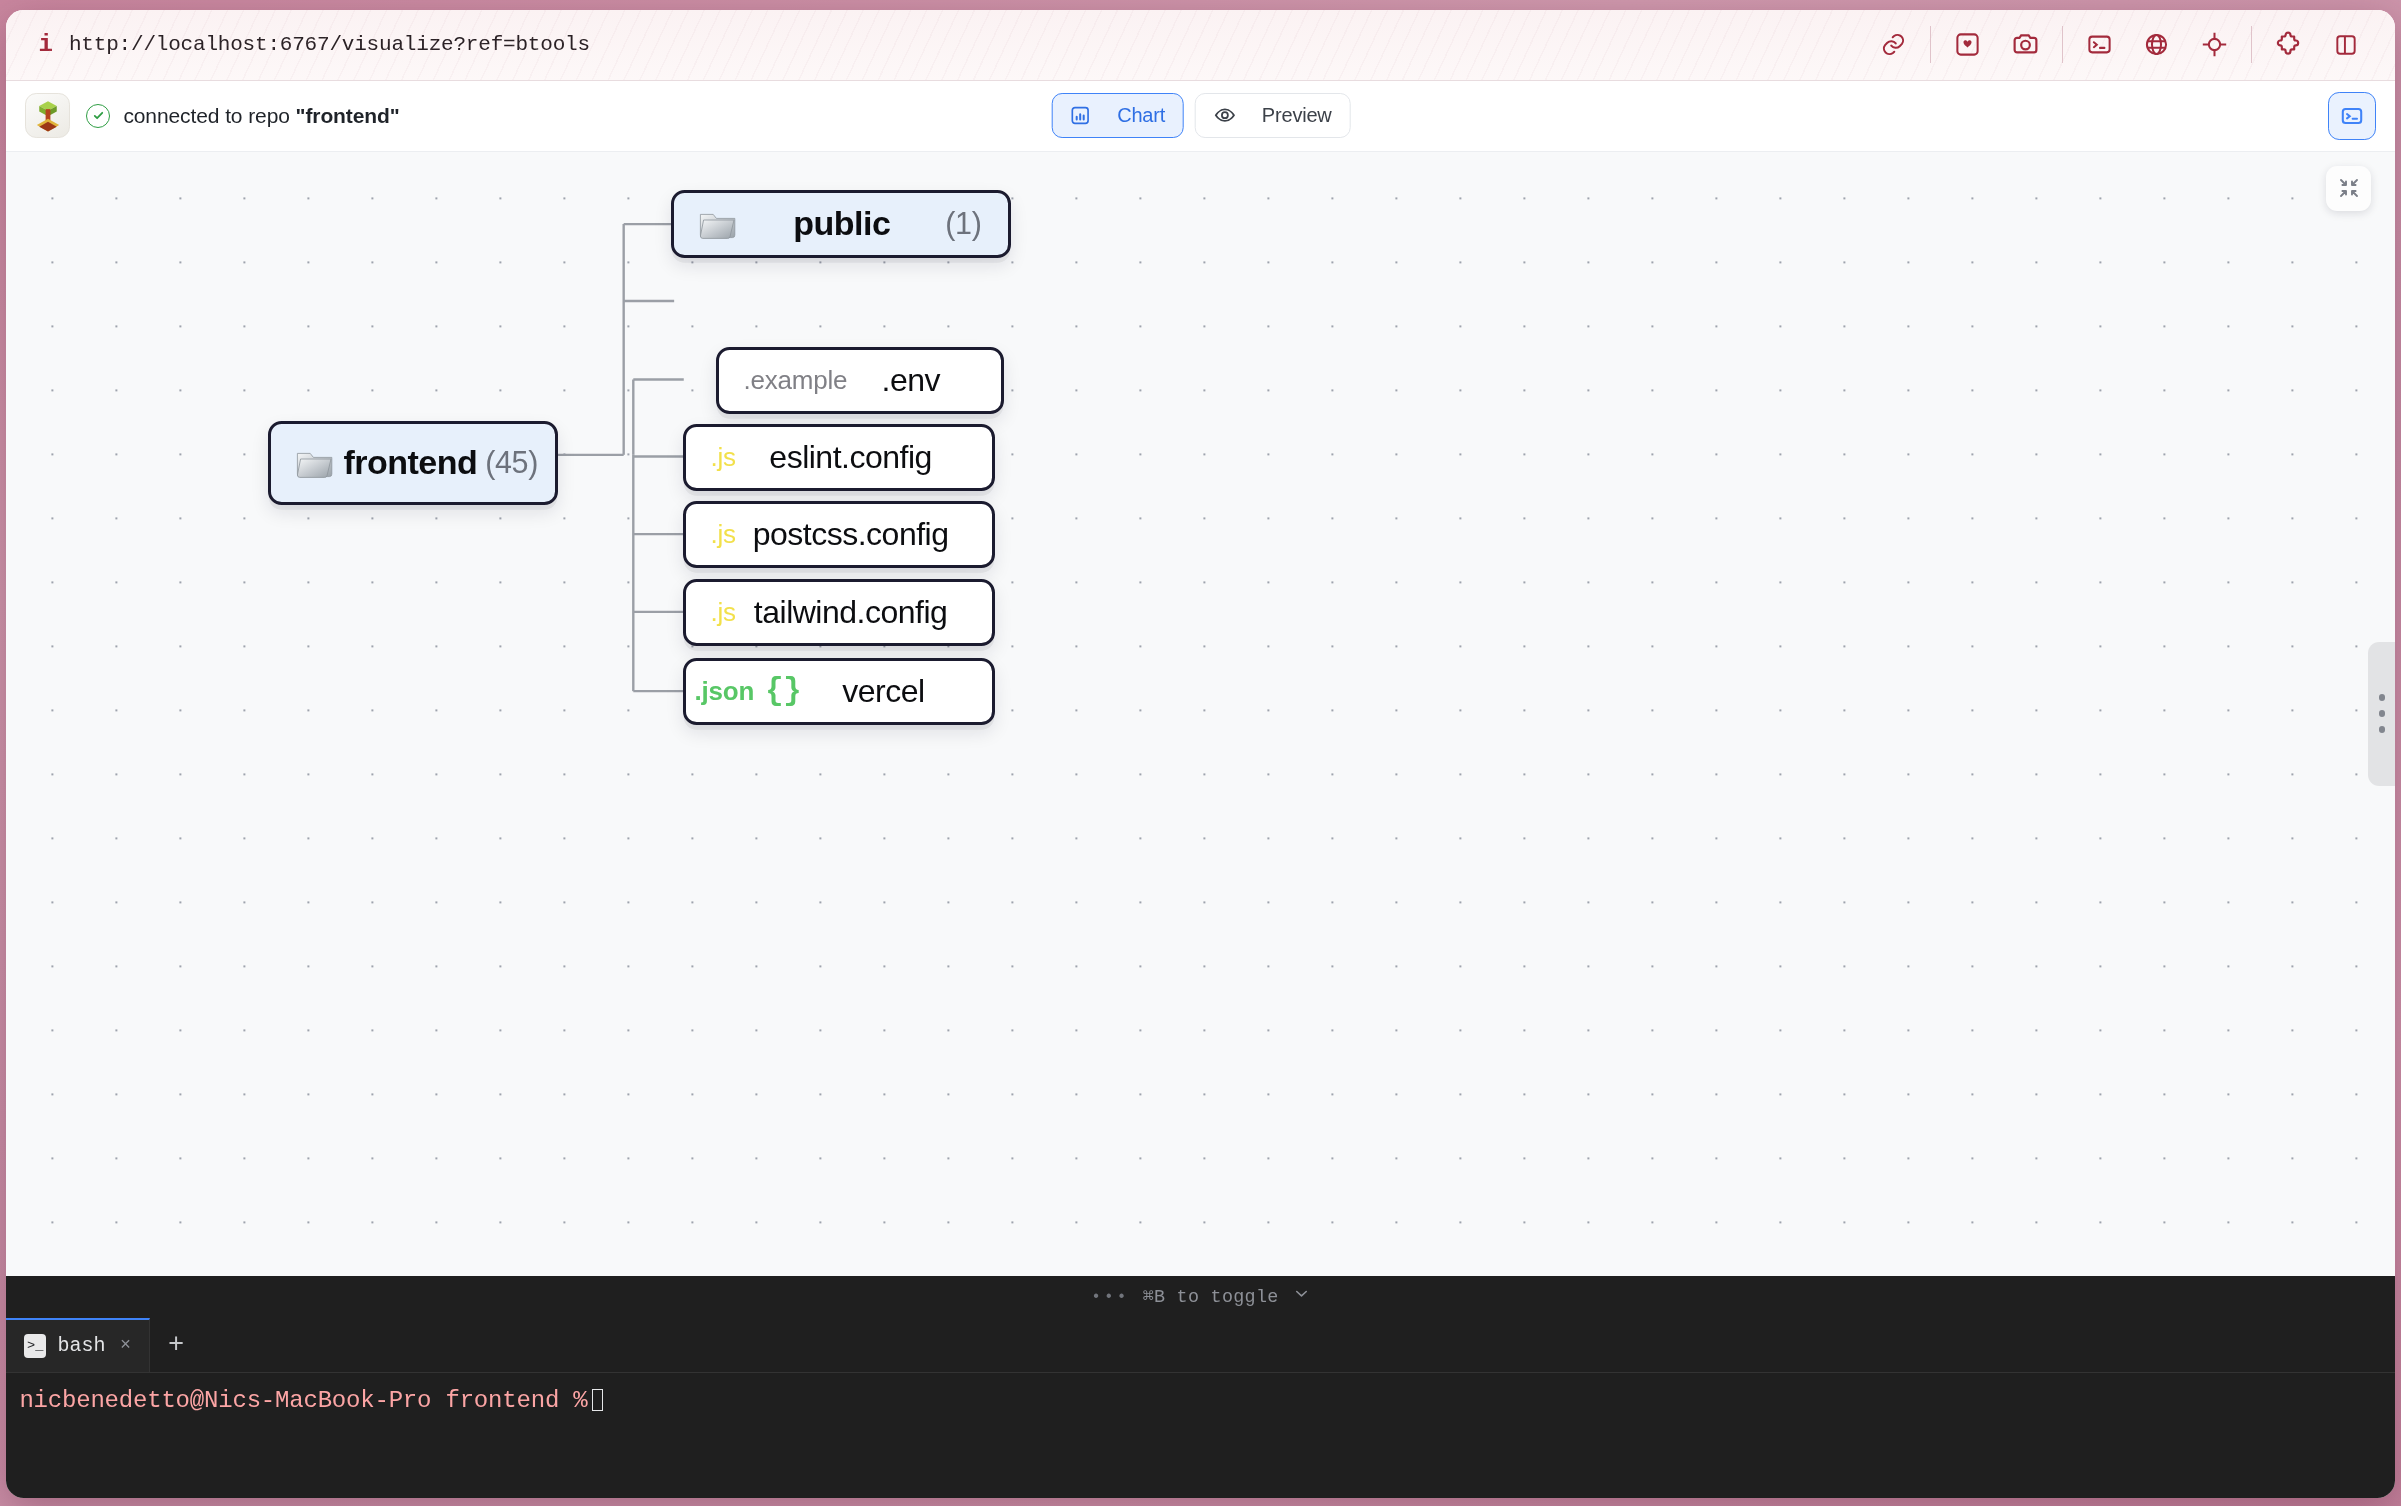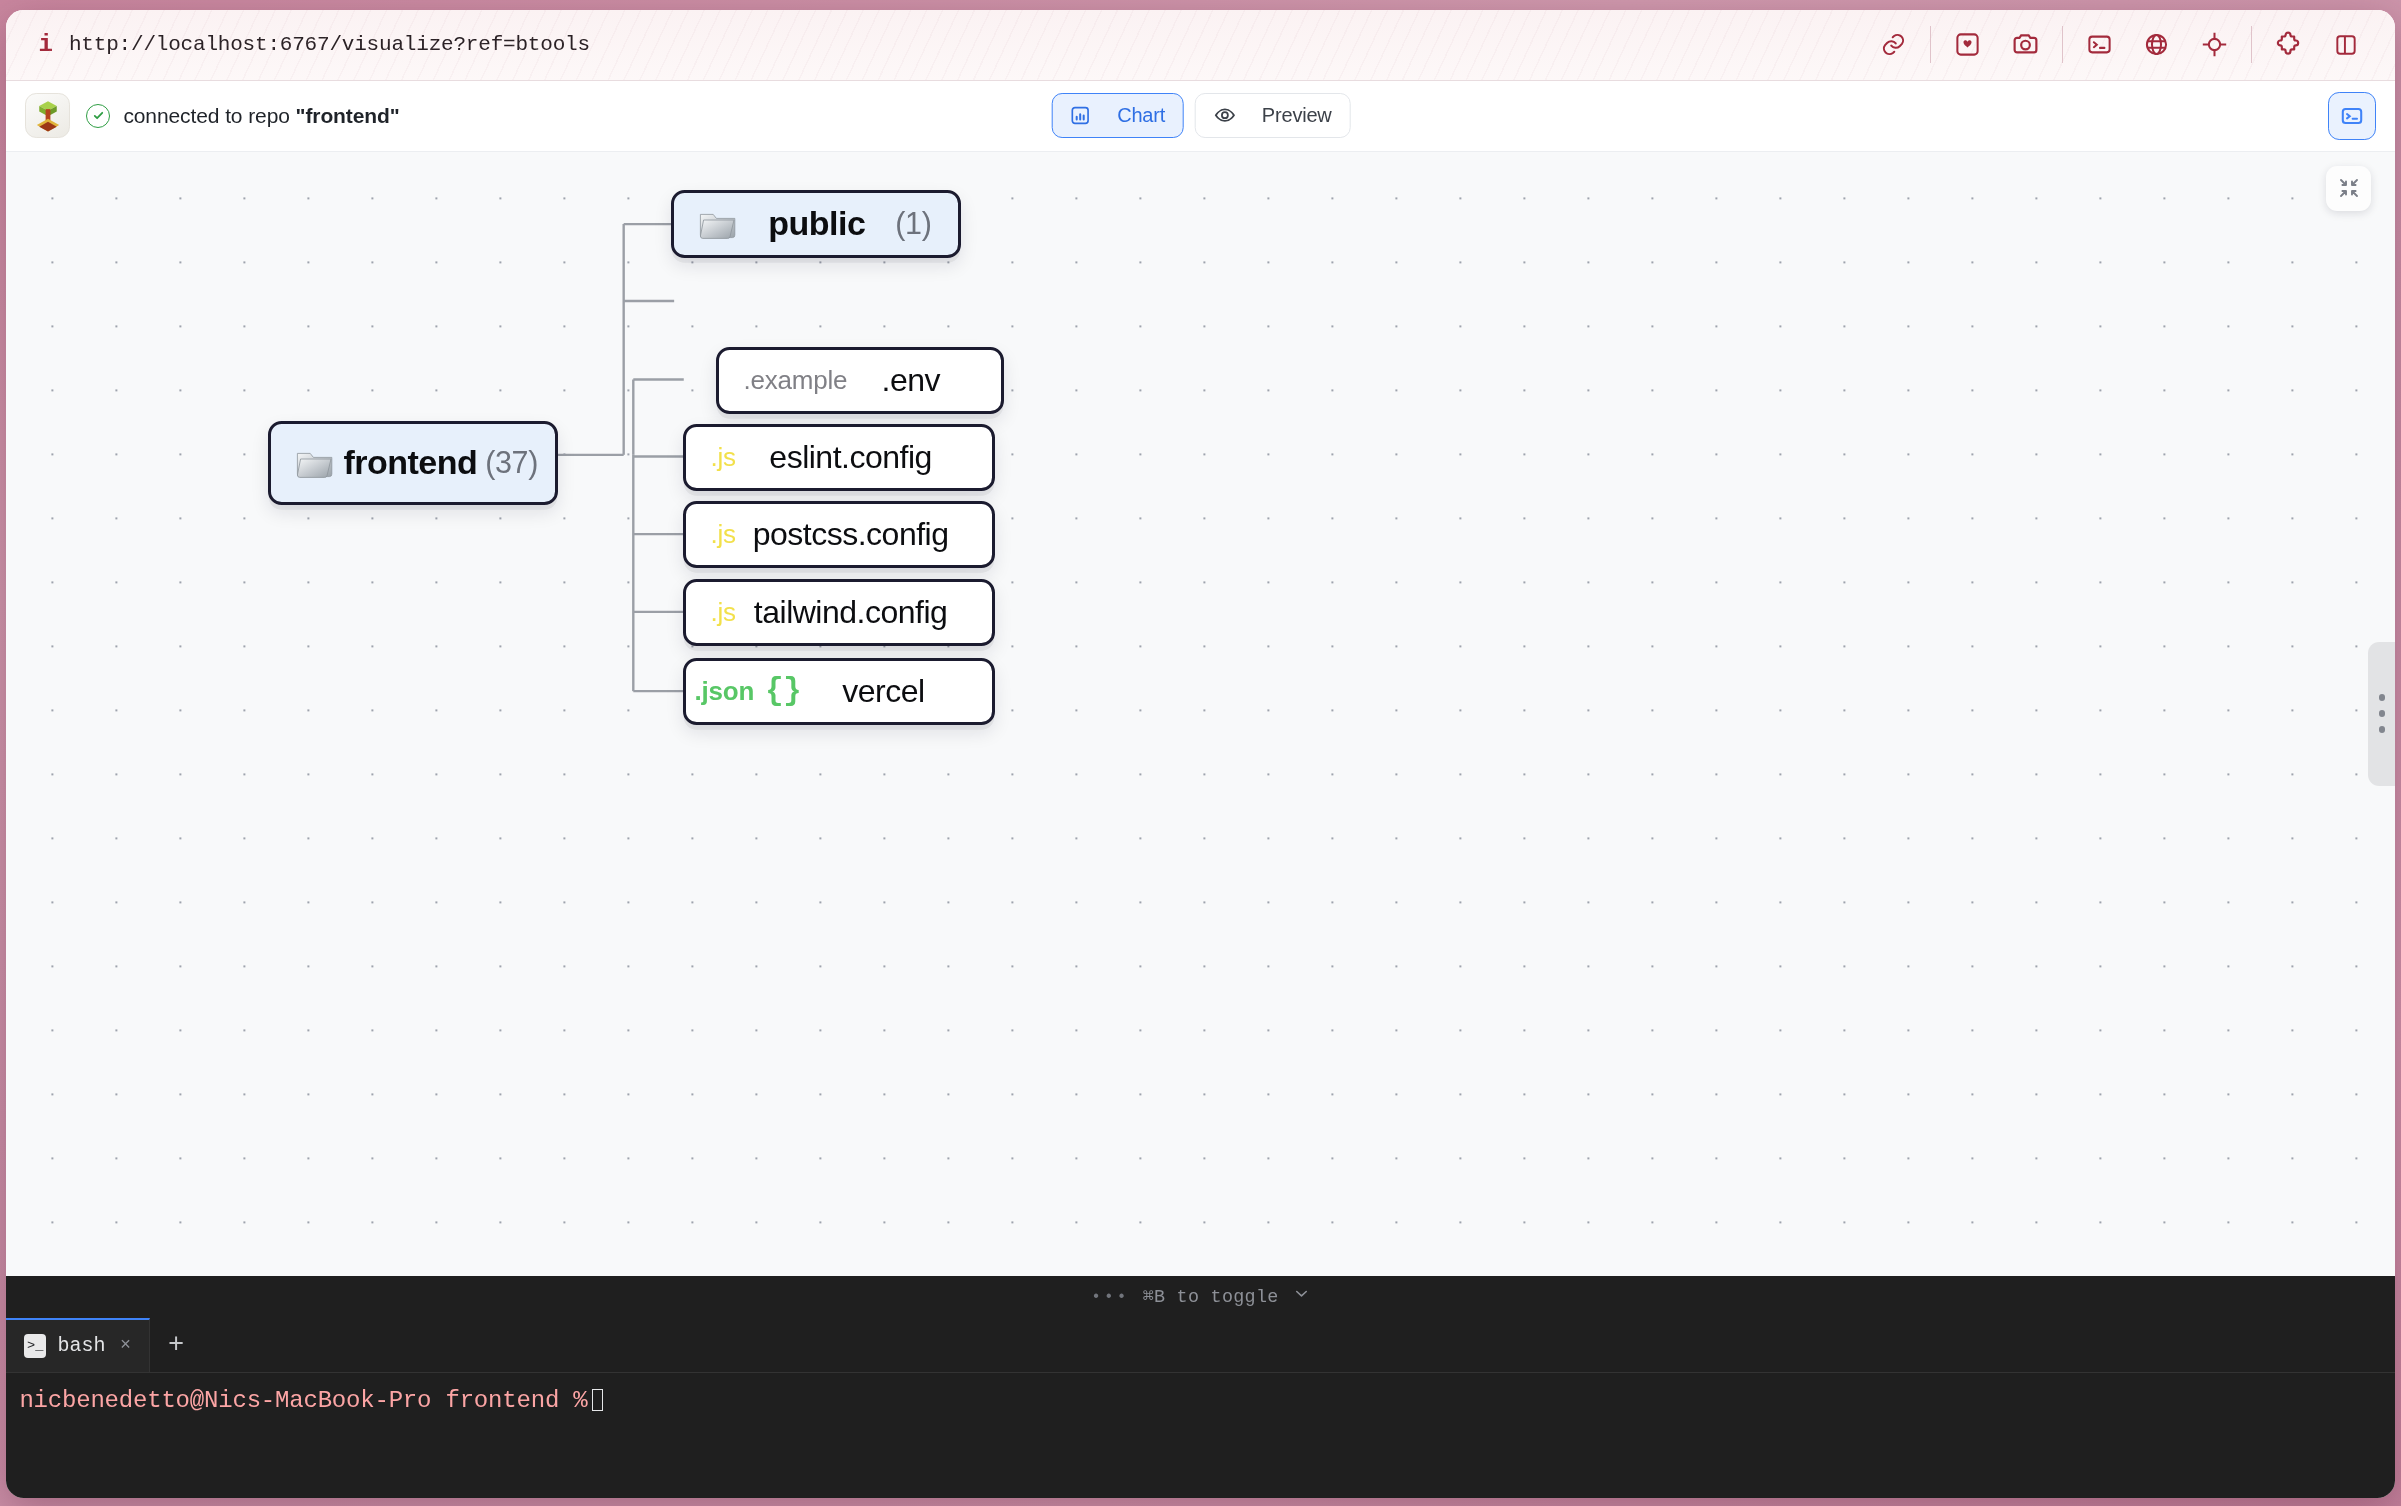--- a/index.html
+++ b/index.html
@@ -475,24 +475,24 @@
             <stop offset="0%" stop-color="#f4f6f7"></stop>
                 <stop offset="50%" stop-color="#c7ccd1"></stop>
                 <stop offset="100%" stop-color="#9aa2a9"></stop>
           </linearGradient>
             </defs>
           <path d="M3 9 h16 l4 5 h23 v21 a3 3 0 0 1 -3 3 H6 a3 3 0 0 1 -3 -3z" fill="url(#fg1)" stroke="#8e959c" stroke-width="1"></path>
           <path d="M7 16 h38 l-5 21 a3 3 0 0 1 -3 2 H6 a3 3 0 0 1 -3 -3z" fill="url(#fg1)" stroke="#8e959c" stroke-width="1"></path>
         </svg>
       </span>
       <span class="node-label big">frontend</span>
-      <span class="node-count">(37)</span>
-    </div>
-
-    <div class="node folder" style="left:665px; top:38px; width:290px; height:68px;">
+      <span class="node-count">(45)</span>
+    </div>
+
+    <div class="node folder" style="left:665px; top:38px; width:340px; height:68px;">
       <span class="folder-glyph">
         <svg width="40" height="34" viewBox="0 0 50 42">
           <path d="M3 9 h16 l4 5 h23 v21 a3 3 0 0 1 -3 3 H6 a3 3 0 0 1 -3 -3z" fill="url(#fg1)" stroke="#8e959c" stroke-width="1"></path>
           <path d="M7 16 h38 l-5 21 a3 3 0 0 1 -3 2 H6 a3 3 0 0 1 -3 -3z" fill="url(#fg1)" stroke="#8e959c" stroke-width="1"></path>
         </svg>
       </span>
       <span class="node-label">public</span>
       <span class="node-count">(1)</span>
     </div>
 

